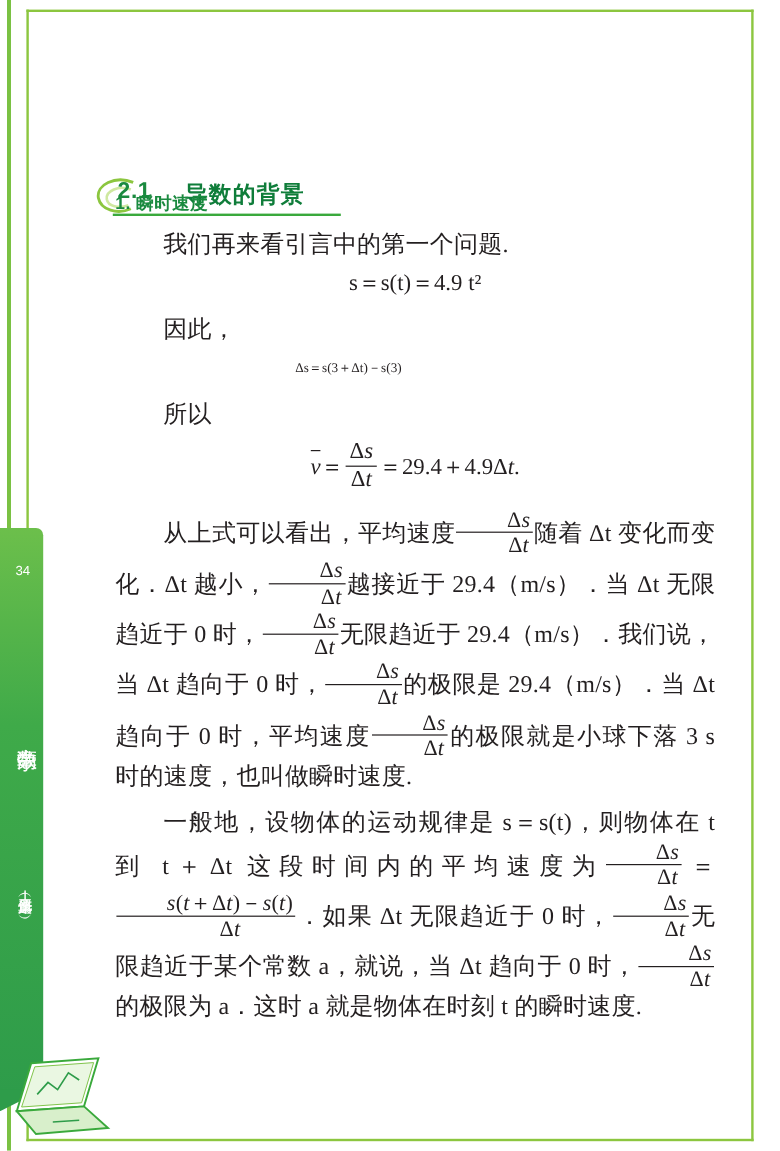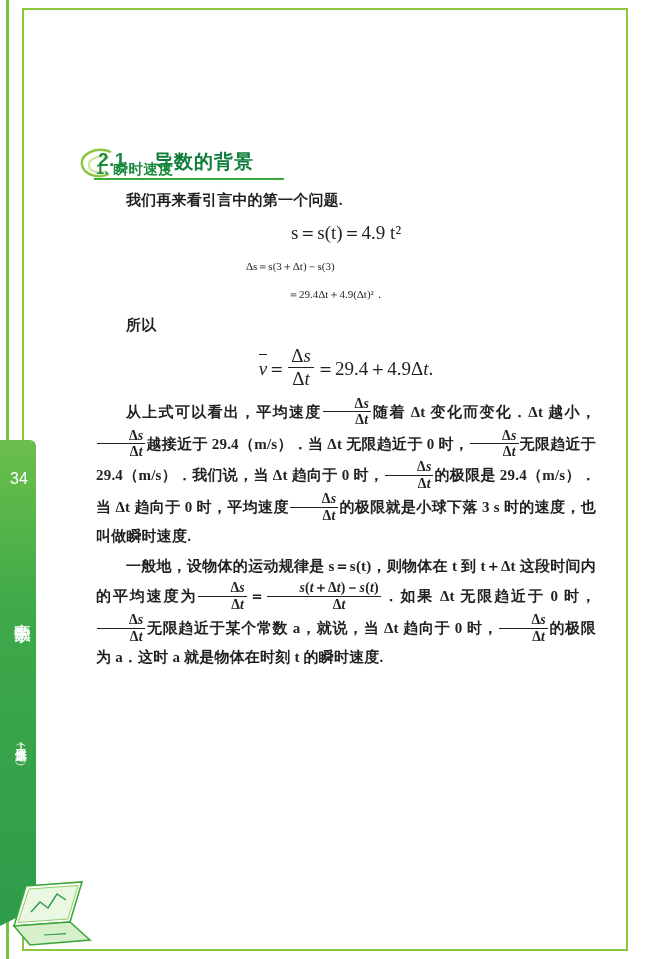--- a/index.html
+++ b/index.html
@@ -75,21 +75,21 @@
     background: #2e9c4a;
     clip-path: polygon(0 0, 100% 0, 0 100%);
   }
   .page-number {
     position: absolute;
     left: 6px;
     top: 470px;
     width: 26px;
     text-align: center;
     font-family: "Liberation Sans", sans-serif;
-    font-size: 16px;
+    font-size: 11px;
     color: #ffffff;
     letter-spacing: 0;
   }
   .vert-title {
     position: absolute;
     left: 4px;
     top: 610px;
     width: 28px;
     text-align: center;
     color: #ffffff;
@@ -178,27 +178,26 @@
   }
   .sub-head {
     font-family: "Liberation Sans", sans-serif;
     font-weight: bold;
     font-size: 14.5px;
     color: #1a8a3f;
     margin: 0 0 8px 0;
     letter-spacing: 0.5px;
   }
   p.para {
-    margin: 0 0 3px 0;
+    margin: 12px 0 3px 0;
     text-indent: 2em;
-    font-size: 15px;
+    font-size: 20px;
     line-height: 27px;
     text-align: justify;
     letter-spacing: 0.2px;
-    font-weight: bold;
   }
   .eq {
     margin: 6px 0 6px 0;
     text-align: center;
     font-size: 19px;
     line-height: 26px;
   }
   .eq-block {
     margin: 4px 0 4px 0;
     font-size: 11px;
@@ -274,24 +273,24 @@
 <div class="content">
 
   <div class="sub-head">1. 瞬时速度</div>
 
   <p class="para">我们再来看引言中的第一个问题.</p>
 
 
 
   <div class="eq">s＝s(t)＝4.9 t²</div>
 
+  <p class="para">因此，</p>
 
   <div class="eq-block">
     <div>Δs＝s(3＋Δt)－s(3)</div>
-    <div class="eq-indent">＝29.4Δt＋4.9(Δt)²．</div>
   </div>
 
   <p class="para">所以</p>
 
   <div class="eq">
     <span class="ov italic">v</span>＝<span class="bigfrac"><span class="num">Δ<span class="italic">s</span></span><span class="den">Δ<span class="italic">t</span></span></span>＝29.4＋4.9Δ<span class="italic">t</span>.
   </div>
 
   <p class="para"><span>从上式可以看出，平均速度</span><span class="frac"><span class="num">Δ<span class="italic">s</span></span><span class="den">Δ<span class="italic">t</span></span></span><span>随着 Δt 变化而变化．Δt 越小，</span><span class="frac"><span class="num">Δ<span class="italic">s</span></span><span class="den">Δ<span class="italic">t</span></span></span><span>越接近于 29.4（m/s）．当 Δt 无限趋近于 0 时，</span><span class="frac"><span class="num">Δ<span class="italic">s</span></span><span class="den">Δ<span class="italic">t</span></span></span><span>无限趋近于 29.4（m/s）．我们说，当 Δt 趋向于 0 时，</span><span class="frac"><span class="num">Δ<span class="italic">s</span></span><span class="den">Δ<span class="italic">t</span></span></span><span>的极限是 29.4（m/s）．当 Δt 趋向于 0 时，平均速度</span><span class="frac"><span class="num">Δ<span class="italic">s</span></span><span class="den">Δ<span class="italic">t</span></span></span><span>的极限就是小球下落 3 s 时的速度，也叫做瞬时速度.</span></p>
 

